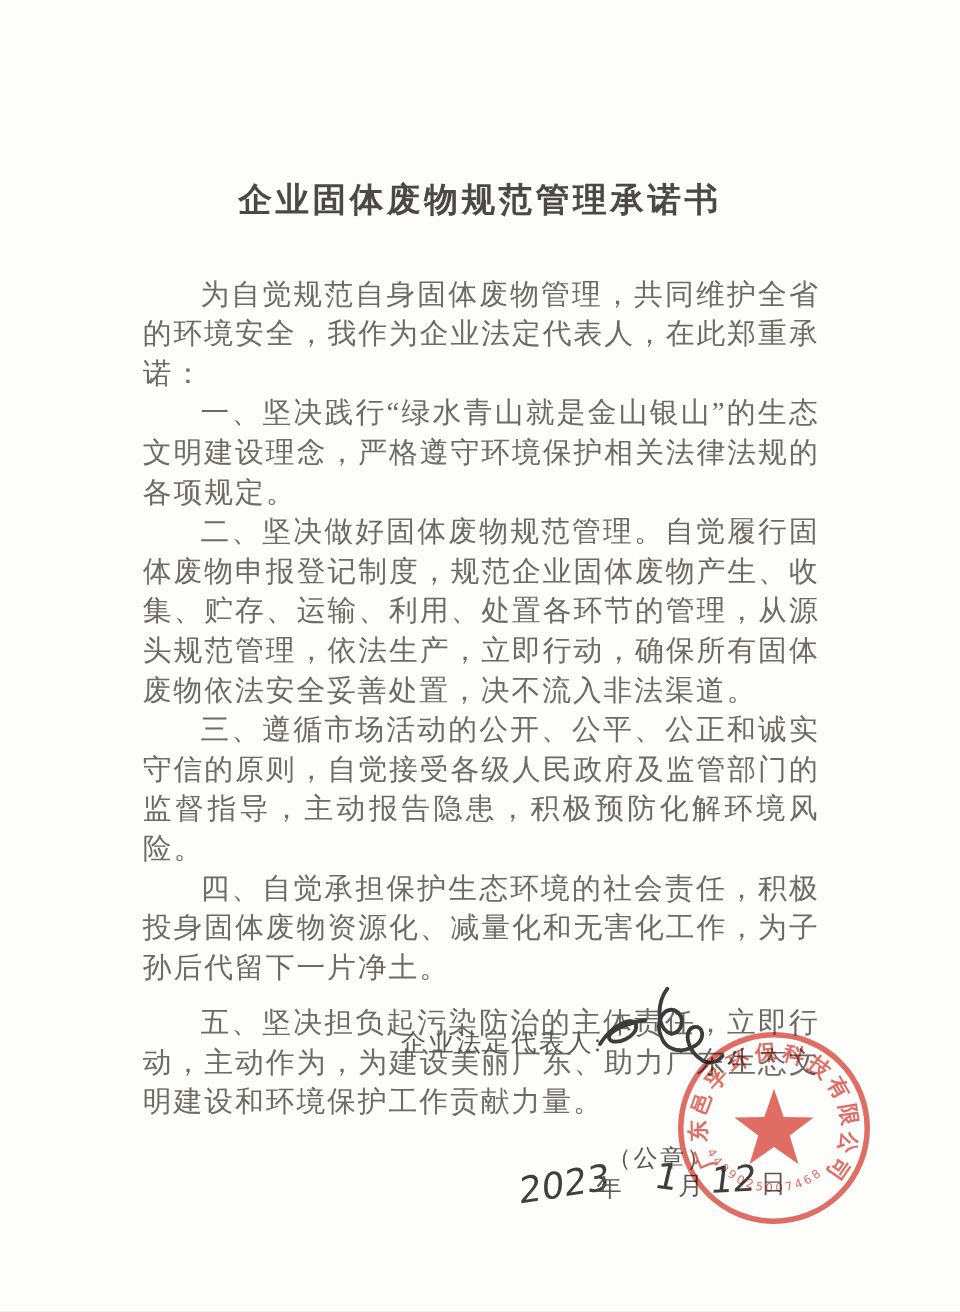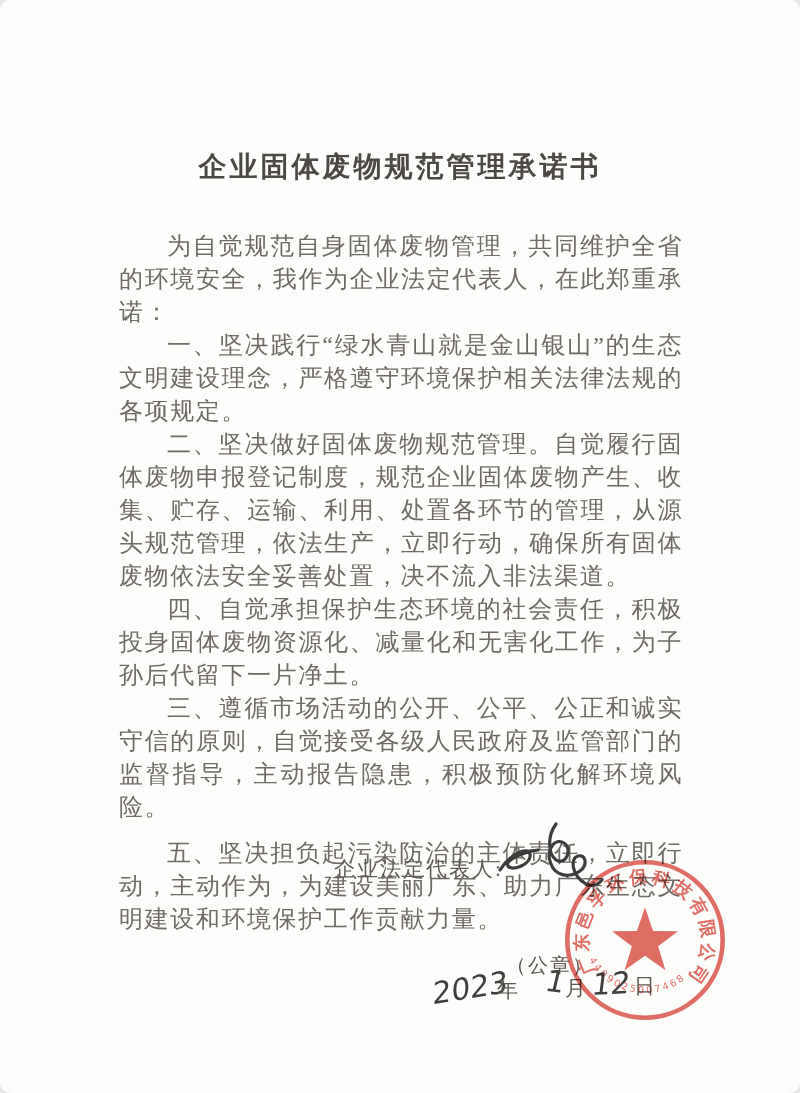--- a/index.html
+++ b/index.html
@@ -1,20 +1,19 @@
 <!DOCTYPE html>
 <html><head>
 <meta charset="utf-8">
 <style>
   html,body { margin:0; padding:0; background:#e8e8e8; }
   .page {
     position:relative; width:800px; height:1093px; margin:0 auto;
     background:#fdfdfc; overflow:hidden;
     font-family:"Liberation Serif","DejaVu Serif",serif;
-    border-radius:11px;
   }
   .doc-title {
     position:absolute; top:148px; left:0; width:100%;
     text-align:center; font-size:28px; font-weight:700;
     color:#4c4845; letter-spacing:3px; margin:0;
   }
   .content {
     position:absolute; left:119px; top:230px; width:564px;
     font-size:24px; line-height:33px; color:#6f6a64;
     letter-spacing:1.6px; text-align:justify; word-break:break-all;
@@ -48,22 +47,22 @@
 <body>
 
 <div class="page">
 
   <h1 class="doc-title">企业固体废物规范管理承诺书</h1>
 
   <div class="content">
     <p>为自觉规范自身固体废物管理，共同维护全省的环境安全，我作为企业法定代表人，在此郑重承诺：</p>
     <p>一、坚决践行“绿水青山就是金山银山”的生态文明建设理念，严格遵守环境保护相关法律法规的各项规定。</p>
     <p>二、坚决做好固体废物规范管理。自觉履行固体废物申报登记制度，规范企业固体废物产生、收集、贮存、运输、利用、处置各环节的管理，从源头规范管理，依法生产，立即行动，确保所有固体废物依法安全妥善处置，决不流入非法渠道。</p>
+    <p>三、遵循市场活动的公开、公平、公正和诚实守信的原则，自觉接受各级人民政府及监管部门的监督指导，主动报告隐患，积极预防化解环境风险。</p>
     <p>四、自觉承担保护生态环境的社会责任，积极投身固体废物资源化、减量化和无害化工作，为子孙后代留下一片净土。</p>
-    <p>三、遵循市场活动的公开、公平、公正和诚实守信的原则，自觉接受各级人民政府及监管部门的监督指导，主动报告隐患，积极预防化解环境风险。</p>
     <p class="gap">五、坚决担负起污染防治的主体责任，立即行动，主动作为，为建设美丽广东、助力广东生态文明建设和环境保护工作贡献力量。</p>
   </div>
 
   <span class="sig-label">企业法定代表人:</span>
 
   <svg class="sig-svg" width="125" height="90" viewBox="0 0 125 90">
     <path d="M8,52 C18,36 36,28 38,36 C40,46 20,54 16,48 C12,42 32,34 46,32" fill="none" stroke="#3c3c3c" stroke-width="3.2" stroke-linecap="round"></path>
     <path d="M64,6 C55,18 56,36 64,42 C74,48 81,31 72,25 C63,19 53,32 59,46
              C63,57 76,61 88,53 C96,47 94,36 86,38 C78,40 79,57 94,66 C100,69 106,67 110,62" fill="none" stroke="#3c3c3c" stroke-width="3.2" stroke-linecap="round"></path>
   </svg>

